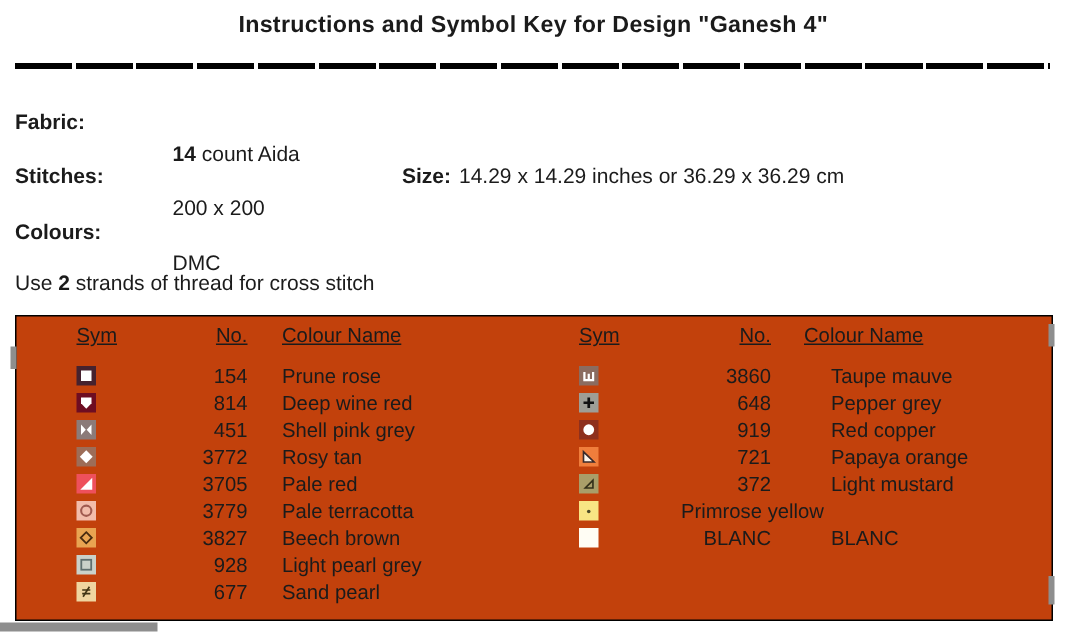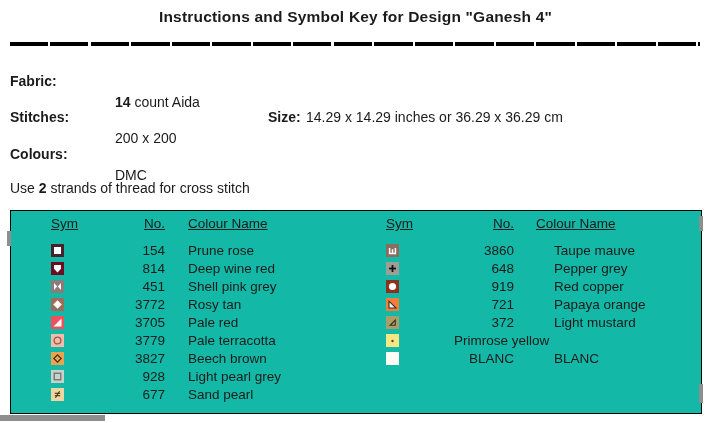--- a/index.html
+++ b/index.html
@@ -16,21 +16,21 @@
     background:repeating-linear-gradient(90deg,#000 0 38px,transparent 38px 40.5px);
   }
   .info-line{position:absolute;left:10px;font-size:14px;white-space:nowrap;}
   .info-label{font-weight:bold;display:inline-block;}
   .info-value{position:absolute;left:105px;top:1px;white-space:nowrap;margin-top:20px;}
   .size-label{position:absolute;left:258px;top:0;font-weight:bold;}
   .size-value{position:absolute;left:296px;top:0;white-space:nowrap;}
   .b{font-weight:bold;}
   .key-table{
     position:absolute;left:10px;top:210px;width:692px;height:204px;
-    border:1.5px solid #000;box-sizing:border-box;background:#14b8a6;
+    border:1.5px solid #000;box-sizing:border-box;background:#c2410c;
   }
   .key-col{position:absolute;top:5px;font-size:13.5px;}
   .key-col.left{left:40px;width:310px;}
   .key-col.right{left:375px;width:300px;}
   .key-header{display:flex;align-items:flex-start;height:18px;}
   .h-sym{width:28px;text-decoration:underline;}
   .h-no{width:86px;text-align:right;text-decoration:underline;}
   .key-col.right .h-no{width:100px;}
   .h-name{padding-left:23px;text-decoration:underline;}
   .key-col.right .h-name{padding-left:22px;}

